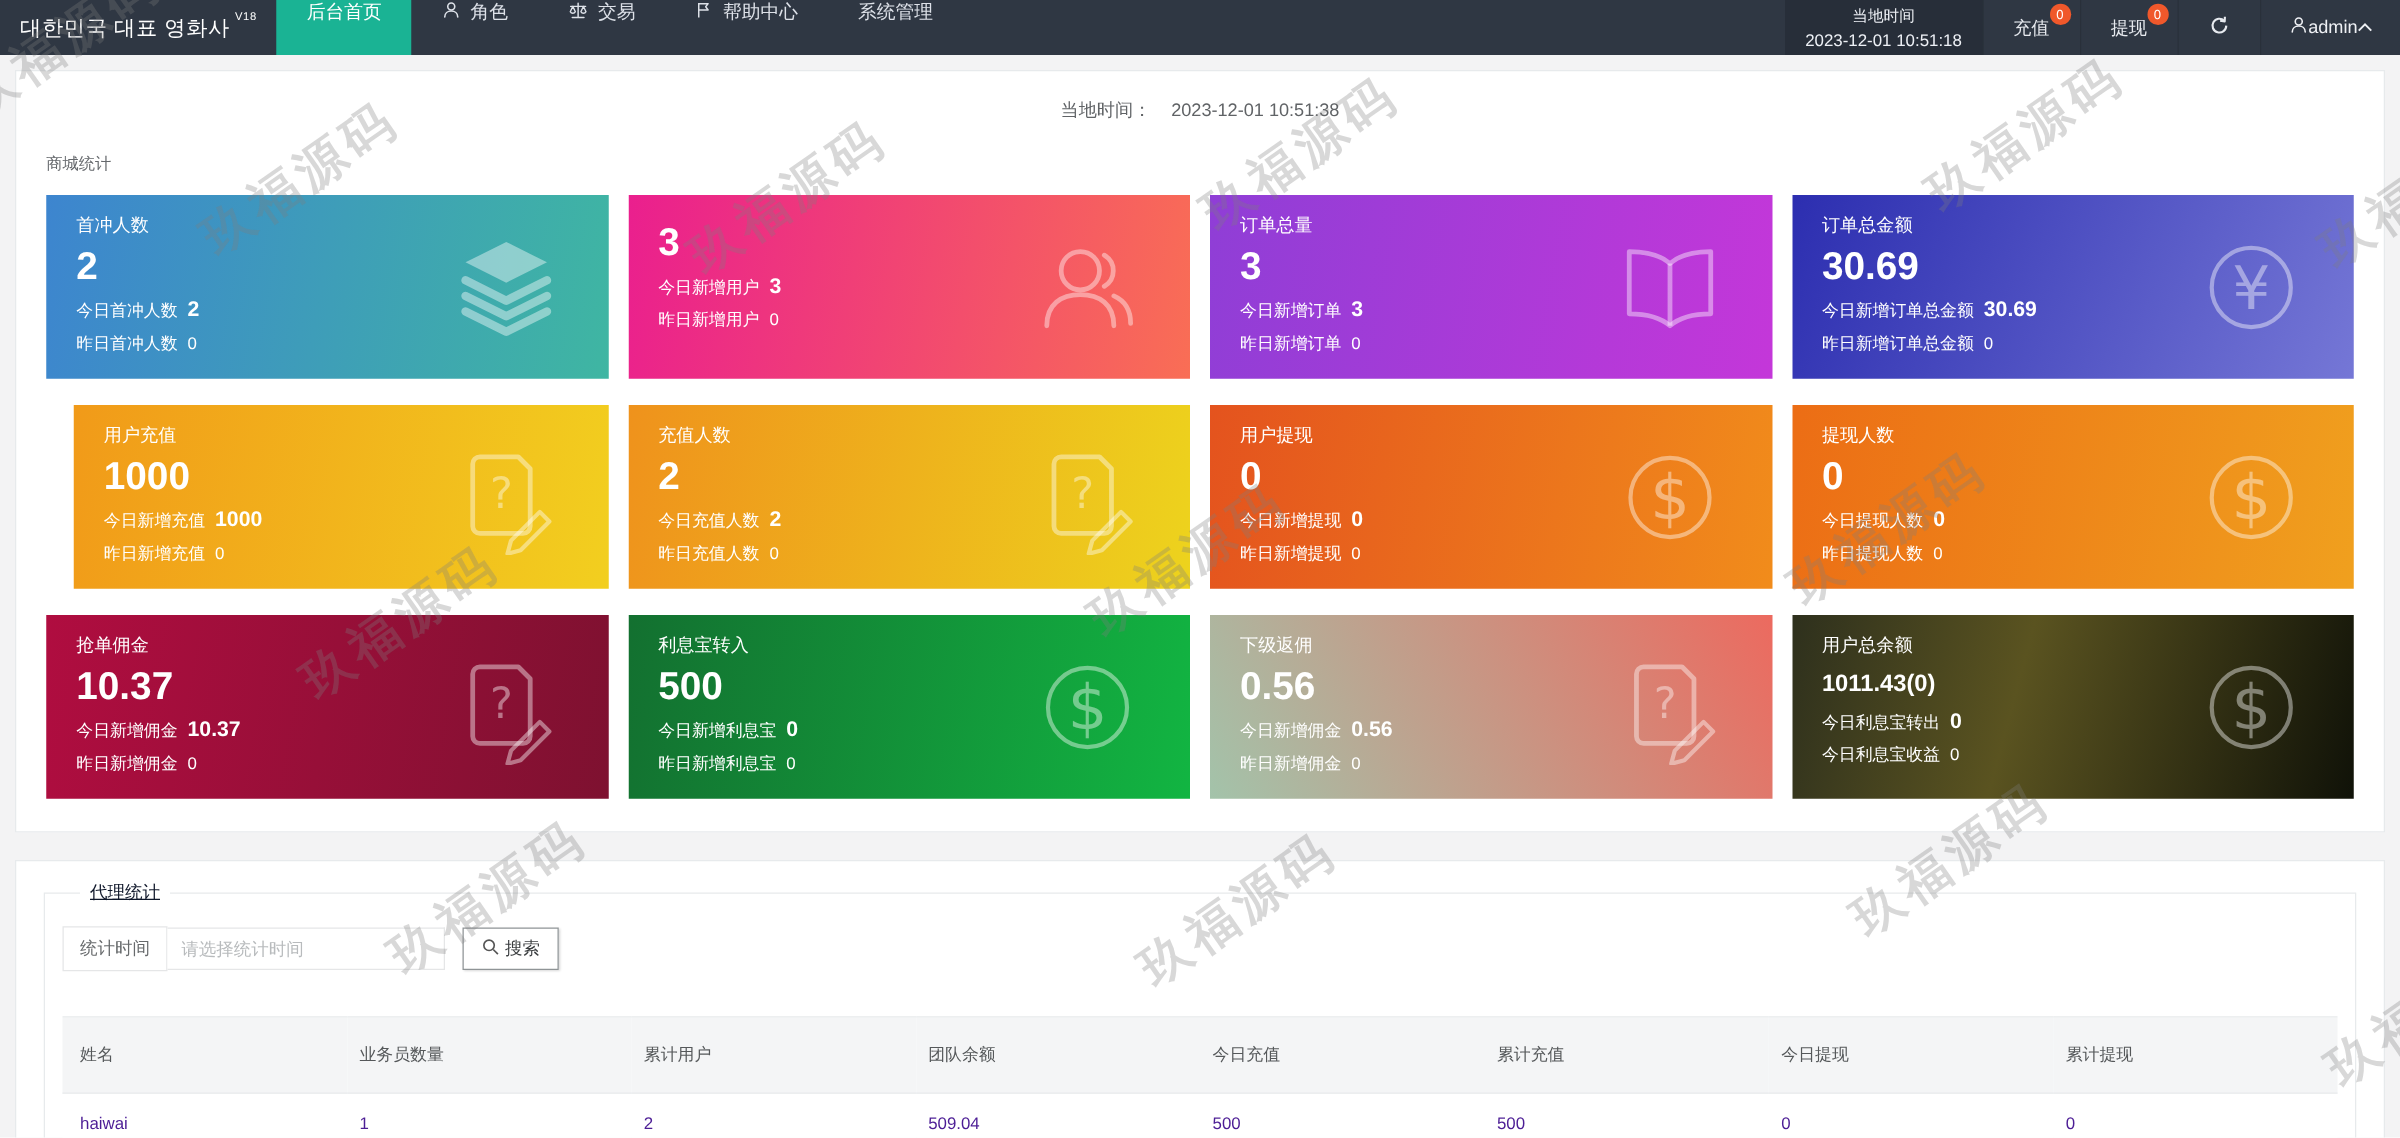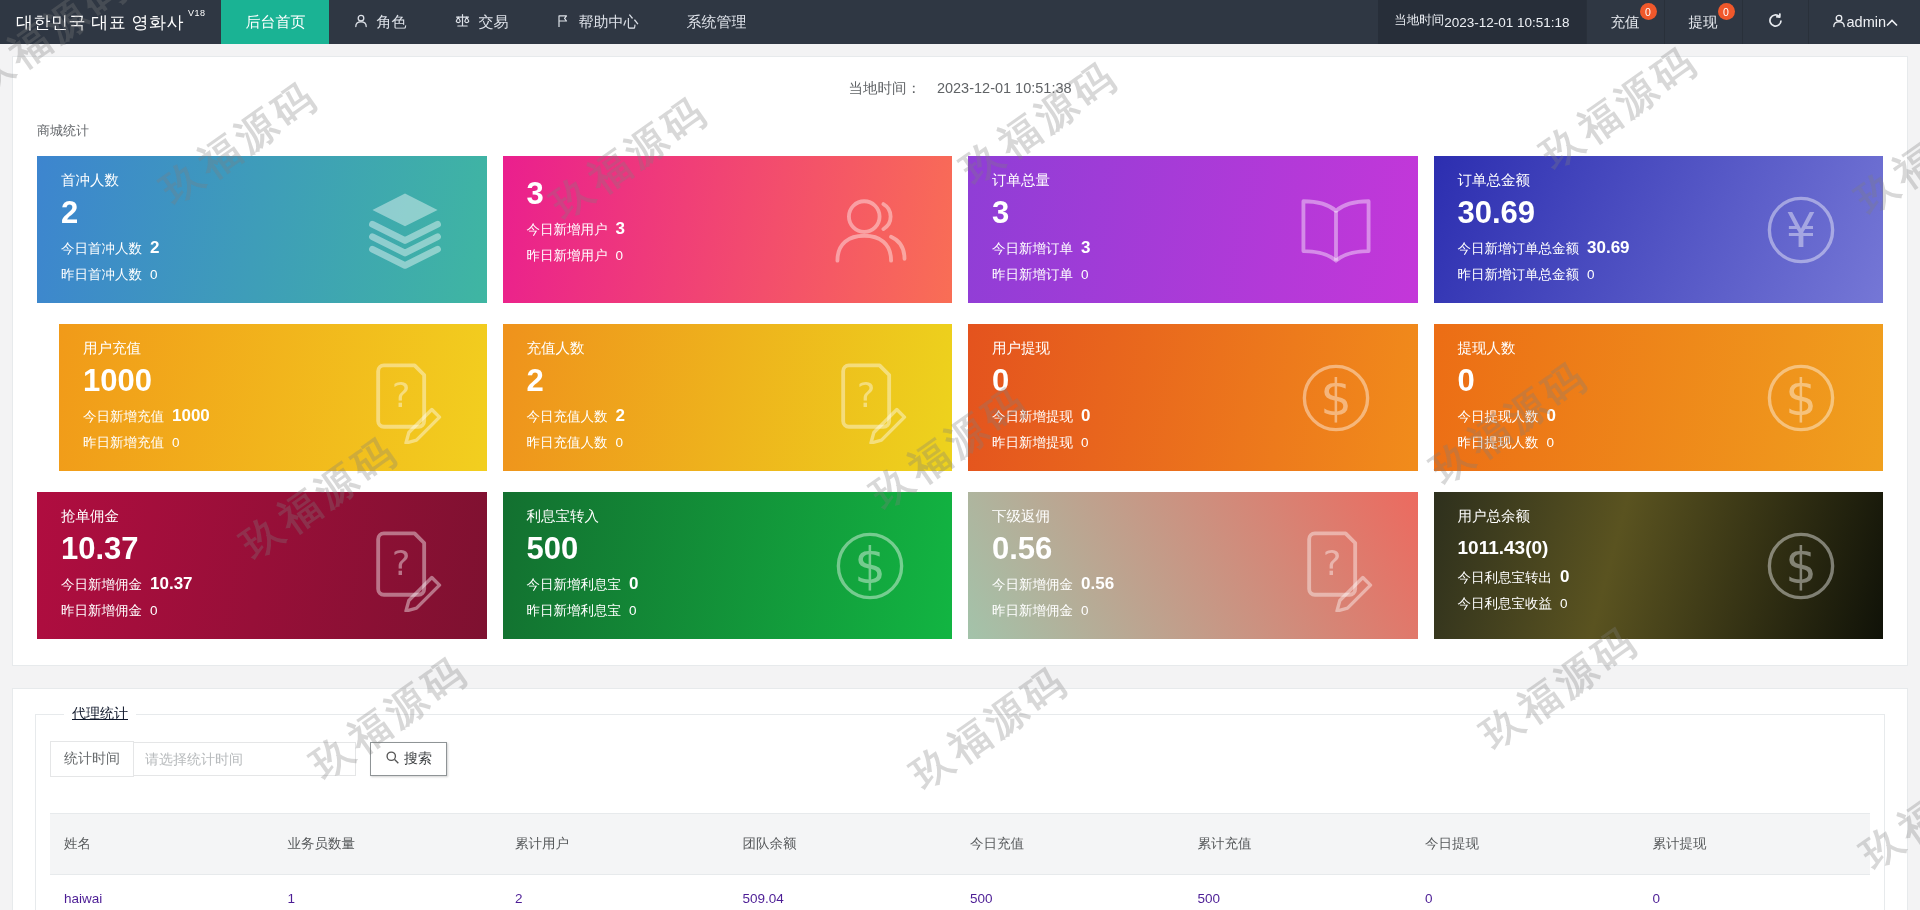--- a/index.html
+++ b/index.html
@@ -7,26 +7,26 @@
   body {
     font-family: "Liberation Sans", "DejaVu Sans", sans-serif;
     background:#f3f3f4; color:#676a6c; position:relative;
   }
   
   .topbar { height:44px; background:#2f3743; display:flex; align-items:stretch; }
   .tb-logo { display:flex; align-items:center; gap:4px; padding:0 16px; color:#fff;
              font-size:17px; letter-spacing:.5px; white-space:nowrap; }
   .tb-logo sup { font-size:9px; align-self:flex-start; margin-top:8px; }
   .tb-nav { display:flex; }
-  .tb-item { display:flex; align-items:center; gap:7px; padding:0 24px; font-size:15px;
+  .tb-item { display:flex; gap:7px; padding:0 24px; font-size:15px;
              color:#dde1e8; cursor:pointer; white-space:nowrap; }
   .tb-item.active { background:#1ab394; color:#fff; }
   .tb-item svg { flex:0 0 auto; }
   .tb-spacer { flex:1; }
-  .tb-time { background:#272e39; padding:0 16px; display:flex; 
+  .tb-time { background:#272e39; padding:0 16px; display:flex; flex-direction:column;
              justify-content:center; align-items:center; color:#edf0f5; }
   .tb-time .tl { font-size:12.5px; margin-bottom:3px; }
   .tb-time .tv { font-size:13.5px; }
   .tb-btn { position:relative; display:flex; align-items:center; padding:0 24px;
             color:#e7eaef; font-size:14.5px; cursor:pointer; border-left:1px solid rgba(0,0,0,.12); }
   .badge { position:absolute; top:3px; right:7px; background:#f0582b; color:#fff;
            font-size:10.5px; min-width:17px; height:17px; border-radius:9px;
            display:flex; align-items:center; justify-content:center; padding:0 4px; }
   .tb-admin { display:flex; align-items:center; gap:0; padding:0 22px; color:#eef0f4;
               font-size:14.5px; cursor:pointer; border-left:1px solid rgba(0,0,0,.12);justify-content:flex-end; }

